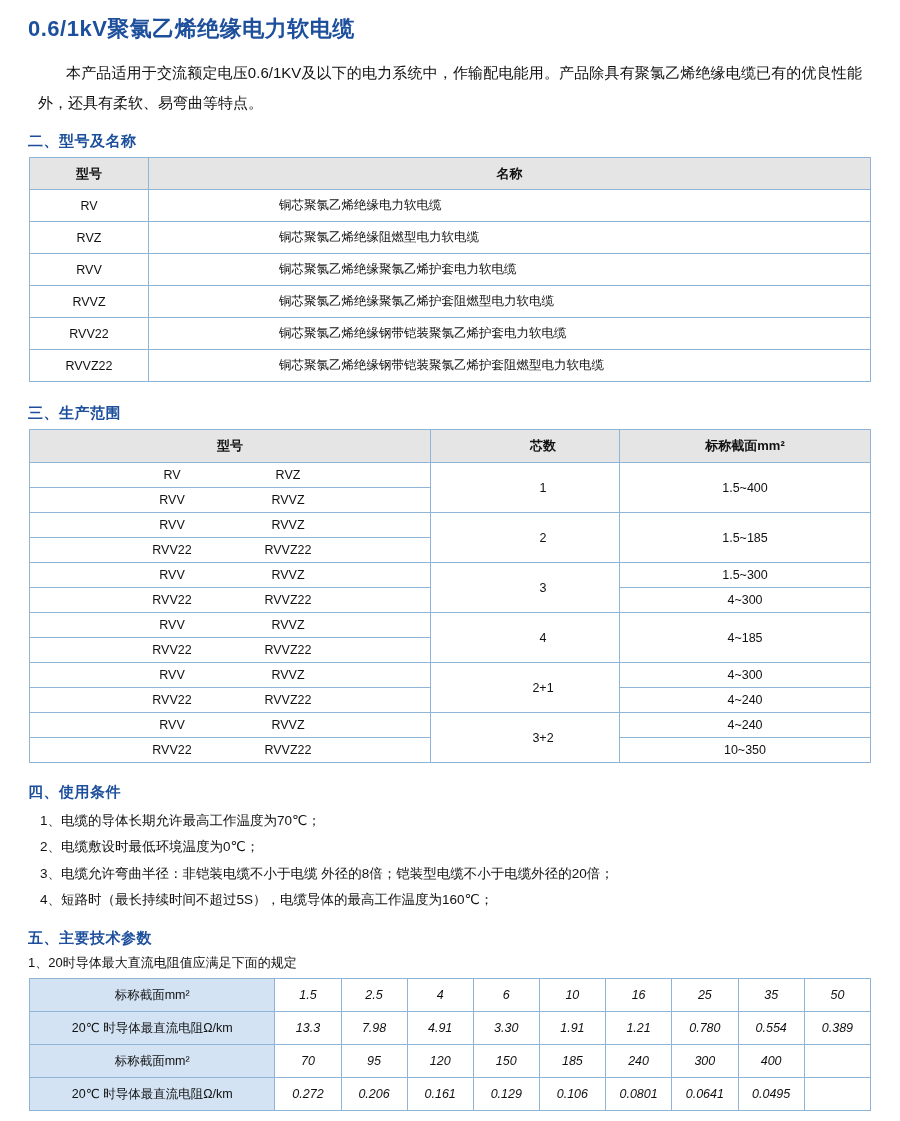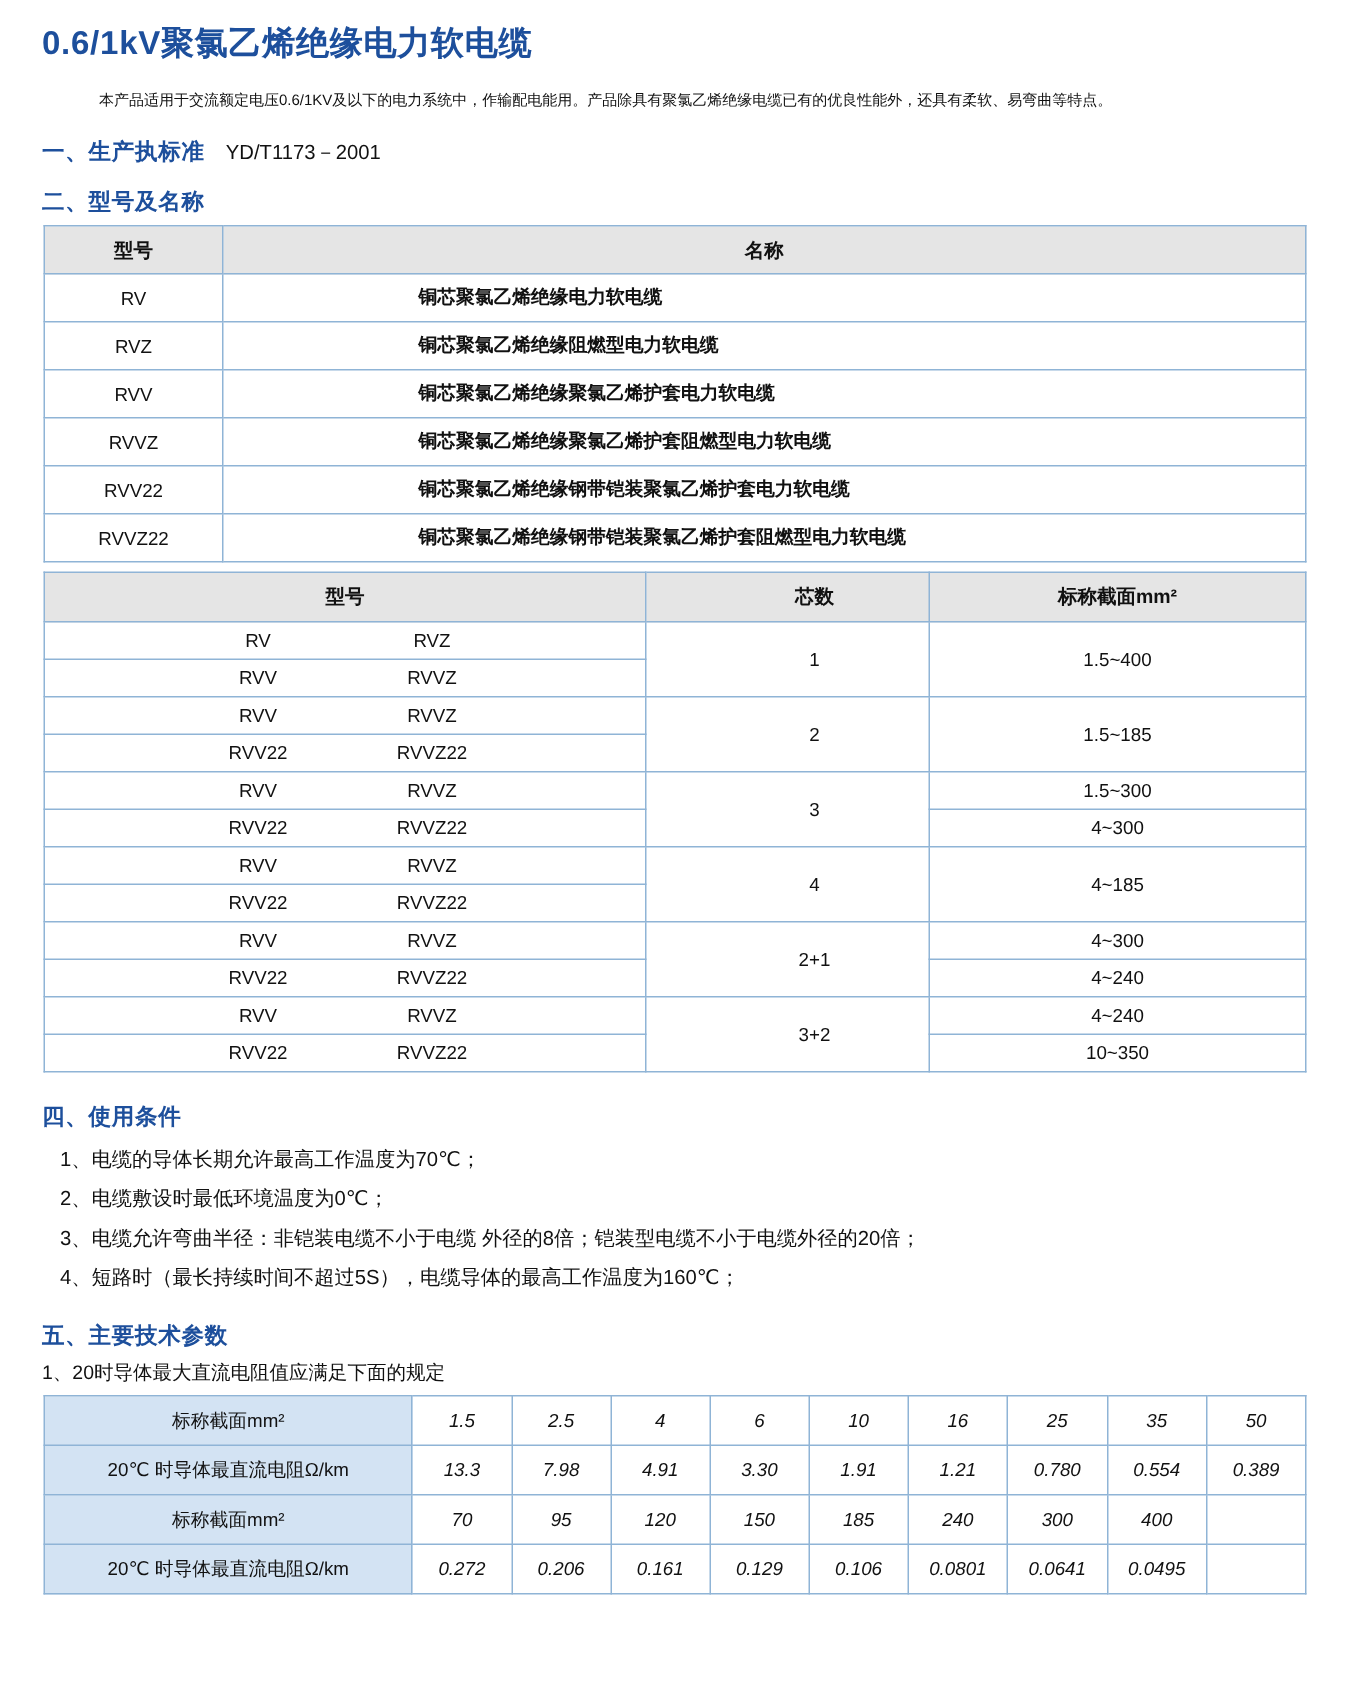--- a/index.html
+++ b/index.html
@@ -23,21 +23,21 @@
   }
   .doc-title {
     font-size: 22px;
     font-weight: bold;
     color: #1d4f9c;
     letter-spacing: 0.5px;
     margin: 14px 0 0 28px;
   }
   .intro {
     margin: 14px 38px 0 38px;
-    font-size: 10px;
+    font-size: 15px;
     line-height: 2.0;
     color: #111;
     text-align: justify;
   }
   .intro .indent { padding-left: 28px; display: inline; }
   .section-head {
     font-size: 15px;
     font-weight: bold;
     color: #1d4f9c;
     margin: 14px 0 6px 28px;
@@ -64,21 +64,21 @@
     font-weight: normal;
   }
   .th-cell {
     background: #e5e5e5;
     height: 29px;
     font-size: 13px;
     font-weight: bold;
   }
   .tbl-models td { height: 31px; }
   .tbl-models .c1 { width: 118px; }
-  .tbl-models .c2 { text-align: left; padding-left: 130px; font-weight: bold; }
+  .tbl-models .c2 { text-align: left; padding-left: 130px; }
   .tbl-range td { height: 24px; }
   .tbl-range .th-cell { height: 32px; }
   .rng-model { width: 400px; }
   .rng-model .pair {
     display: flex;
     justify-content: center;
     gap: 54px;
   }
   .rng-model .pair span { display: inline-block; min-width: 62px; text-align: center; }
   .rng-core { width: 152px; padding-left: 36px; }
@@ -104,23 +104,20 @@
 <body>
 
 <div class="page">
 
   <div class="doc-title">0.6/1kV聚氯乙烯绝缘电力软电缆</div>
 
   <div class="intro">
     <span class="indent"></span><span>本产品适用于交流额定电压0.6/1KV及以下的电力系统中，作输配电能用。产品除具有聚氯乙烯绝缘电缆已有的优良性能外，还具有柔软、易弯曲等特点。</span>
   </div>
 
-  <div class="section-head">
-    <span>一、生产执标准</span><span class="std">YD/T1173－2001</span>
-  </div>
 
   <div class="section-head">二、型号及名称</div>
 
   <table class="tbl-models">
     <tbody>
         <tr>
       <td class="th-cell c1">型号</td>
       <td class="th-cell">名称</td>
     </tr>
     <tr>
@@ -143,20 +140,21 @@
       <td class="c1">RVV22</td>
       <td class="c2">铜芯聚氯乙烯绝缘钢带铠装聚氯乙烯护套电力软电缆</td>
     </tr>
     <tr>
       <td class="c1">RVVZ22</td>
       <td class="c2">铜芯聚氯乙烯绝缘钢带铠装聚氯乙烯护套阻燃型电力软电缆</td>
     </tr>
   </tbody>
     </table>
 
+  <div class="section-head" style="margin-top:22px;">三、生产范围</div>
 
   <table class="tbl-range">
     <tbody>
         <tr>
       <td class="th-cell rng-model">型号</td>
       <td class="th-cell rng-core">芯数</td>
       <td class="th-cell rng-sec">标称截面mm²</td>
     </tr>
 
     <tr>

